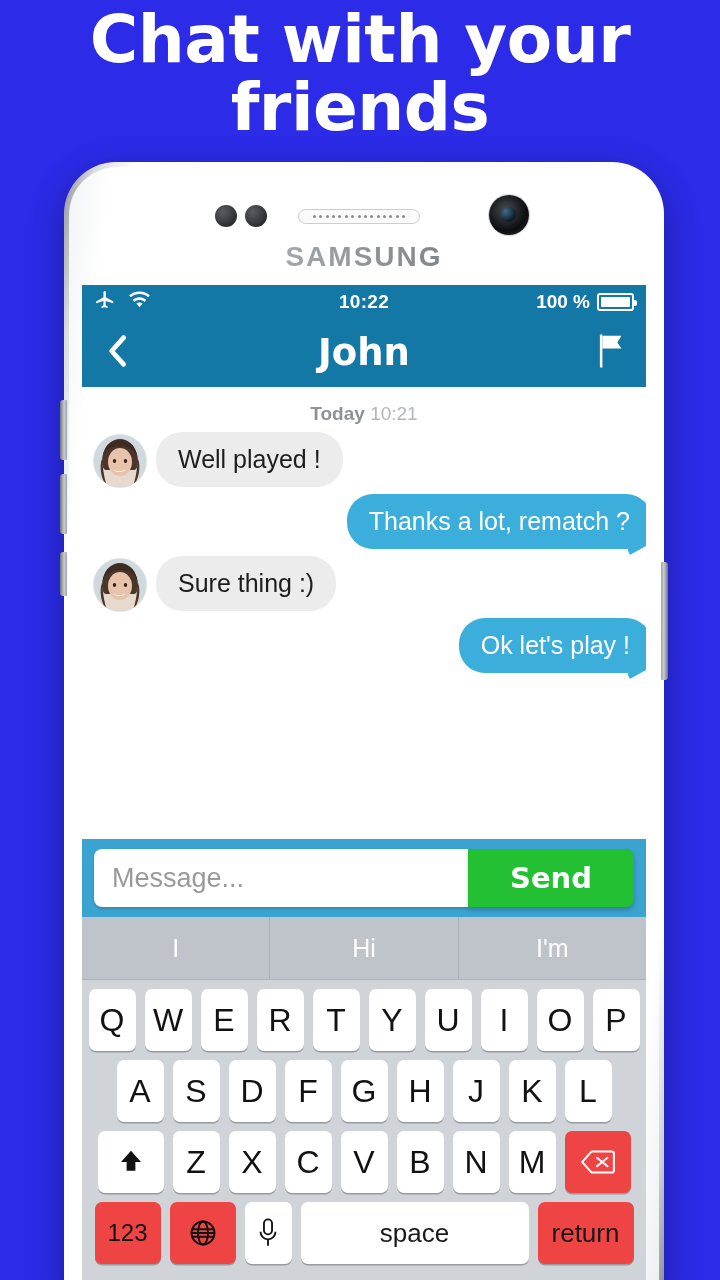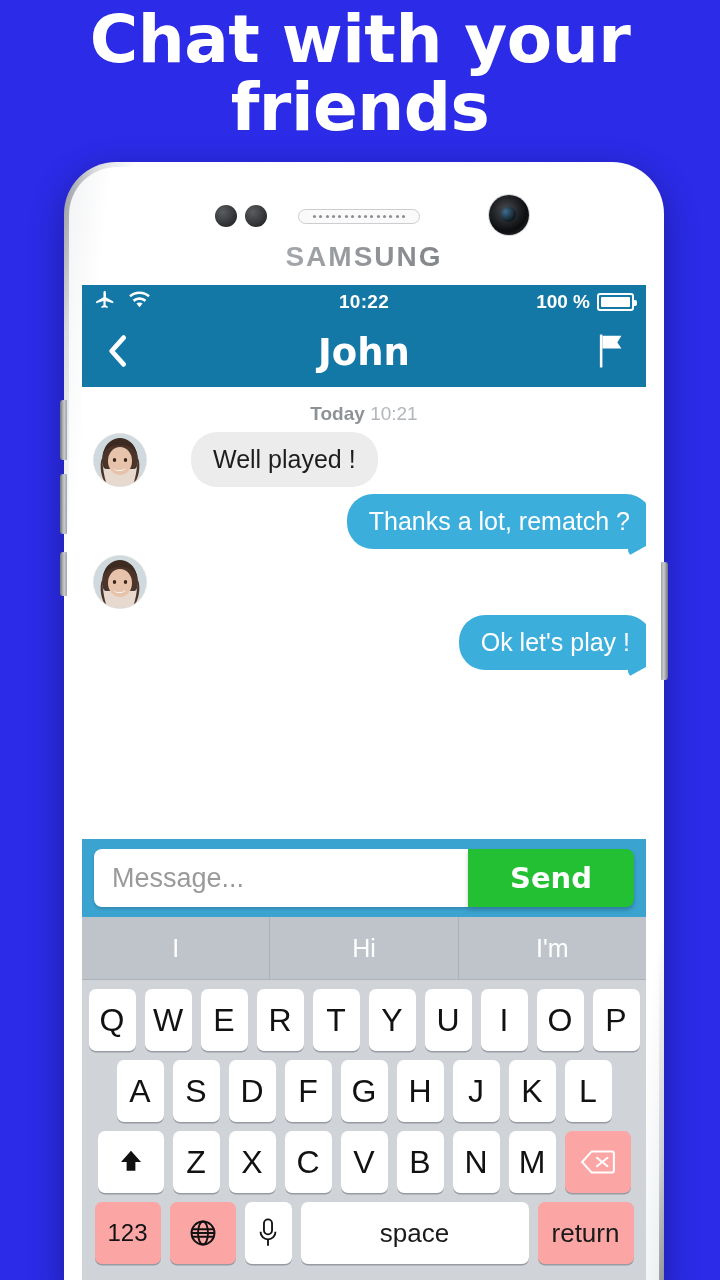--- a/index.html
+++ b/index.html
@@ -176,21 +176,21 @@
     overflow: hidden;
   }
   .daydiv {
     text-align: center;
     font-size: 19px;
     margin: 4px 0 6px 0;
   }
   .daydiv .d { color: #8e9296; font-weight: bold; }
   .daydiv .t { color: #b2b6ba; }
 
-  .row { display: flex; align-items: center; margin: 7px 0; gap: 35px; }
+  .row { display: flex; align-items: flex-end; margin: 7px 0; }
   .row.in { padding-left: 12px; }
   .row.out { justify-content: flex-end; padding-right: 0; }
 
   .avatar {
     width: 52px; height: 52px; border-radius: 50%;
     overflow: hidden; flex: 0 0 52px;
     box-shadow: 0 0 0 1px #e2e2e2;
     background: #cfd8dc;
     position: relative;
   }
@@ -287,21 +287,21 @@
   .key {
     width: 47px; height: 62px;
     background: #FFFFFF;
     border-radius: 7px;
     display: flex; align-items: center; justify-content: center;
     font-size: 32px; color: #121212;
     box-shadow: 0 1.5px 0 rgba(120,125,132,0.65);
     cursor: pointer;
     font-family: "Liberation Sans", sans-serif;
   }
-  .key.gray { background: #fca5a5; }
+  .key.gray { background: #ef4444; }
   .key.wide { width: 66px; font-size: 24px; }
   .key.space { flex: 1; max-width: 228px; font-size: 26px; color:#1a1a1a; }
   .key.ret { width: 96px; font-size: 26px; color:#1a1a1a; }
   .key svg { display:block; }
   .krow.r3 { gap: 9px; }
   .krow.r4 { gap: 9px; }
 </style>
 </head>
 <body>
 
@@ -421,20 +421,21 @@
               <path d="M8 26c0-12 8-20 18-20s18 8 18 20c0 6-2 9-4 9H12c-2 0-4-3-4-9z" fill="#4b3429"></path>
               <ellipse cx="26" cy="27" rx="12" ry="14" fill="#e7c3ac"></ellipse>
               <path d="M9 20c2-11 10-16 17-16s15 5 17 16c-3-6-9-9-17-9S12 14 9 20z" fill="#3d2a20"></path>
               <path d="M8 24c1 12 3 22 5 27-6-6-8-20-5-27z" fill="#4b3429"></path>
               <path d="M44 24c-1 12-3 22-5 27 6-6 8-20 5-27z" fill="#4b3429"></path>
               <ellipse cx="20.5" cy="26" rx="1.7" ry="2" fill="#3a2418"></ellipse>
               <ellipse cx="31.5" cy="26" rx="1.7" ry="2" fill="#3a2418"></ellipse>
               <path d="M19 34c2.5 3 9.5 3 12.5 0-1 4-11 4-12.5 0z" fill="#ffffff"></path>
             </svg>
           </div>
+          <div class="bubble in">Sure thing :)</div>
         </div>
 
 
         <div class="row out">
           <div class="bubble out">Ok let's play !</div>
         </div>
 
       </div>
 
       <div class="inputbar">

